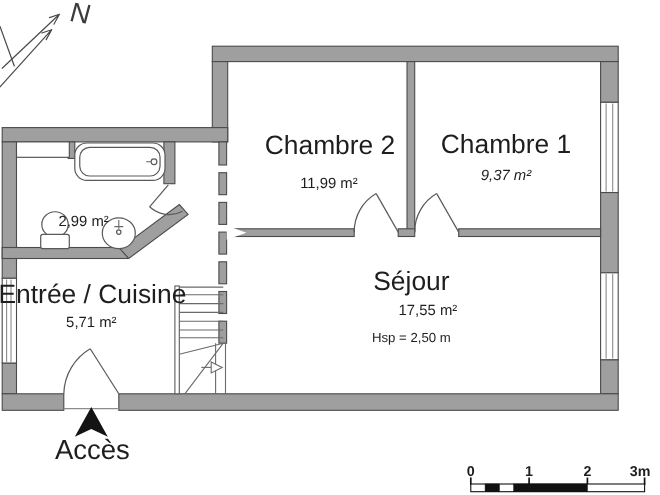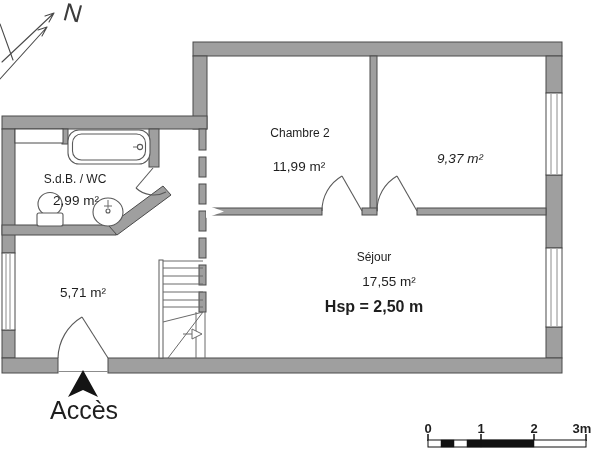--- a/index.html
+++ b/index.html
@@ -18,23 +18,23 @@
   .solid{fill:#141414;stroke:none;}
   .notch{fill:#fff;stroke:none;}
   .railfill{fill:#fff;stroke:#5a5a5a;stroke-width:1;}
   .sb-outline{fill:#fff;stroke:#111;stroke-width:1;}
   .sb-black{fill:#111;stroke:#111;stroke-width:0.5;}
   .sb-tick{stroke:#111;stroke-width:1.5;fill:none;}
   .lbl{
     position:absolute;transform:translate(-50%,-50%);white-space:nowrap;
     color:var(--text,#1e1e1e);line-height:1;
   }
-  .big{font-size:12px;}
+  .big{font-size:24px;}
   .mid{font-size:13.5px;}
-  .hsp{font-size:16px;font-weight:bold;}
+  .hsp{font-size:12px;}
   .acc{font-size:25px;}
   .tick{font-size:13px;font-weight:bold;transform:translate(-50%,0);}
   .north-n{
     position:absolute;left:73px;top:13px;font-size:25px;color:#3c3c3c;
     transform:translate(-50%,-50%) rotate(9deg) skewX(-6deg);font-weight:400;
   }
 </style>
 </head>
 <body>
 
@@ -152,25 +152,26 @@
       <rect class="sb-black" x="467" y="440" width="14" height="7"></rect>
       <rect class="sb-black" x="481" y="440" width="53" height="7"></rect>
     </g>
   </svg>
 
   <div class="north-n">N</div>
 
   <div class="lbl big" style="left:300px;top:133px;">Chambre 2</div>
   <div class="lbl mid" style="left:299px;top:167px;">11,99 m²</div>
 
+  <div class="lbl big" style="left:460px;top:132px;">Chambre 1</div>
   <div class="lbl mid" style="left:460px;top:159px;font-style:italic;">9,37 m²</div>
 
-  <div class="lbl big" style="left:75px;top:179px;">S.d.B. / WC</div>
   <div class="lbl mid" style="left:76px;top:201px;">2,99 m²</div>
 
+  <div class="lbl big" style="left:84px;top:268px;">Entrée / Cuisine</div>
   <div class="lbl mid" style="left:83px;top:293px;">5,71 m²</div>
 
   <div class="lbl big" style="left:374px;top:257px;">Séjour</div>
   <div class="lbl mid" style="left:373px;top:282px;margin-left:16px;">17,55 m²</div>
   <div class="lbl hsp" style="left:374px;top:307px;">Hsp = 2,50 m</div>
 
   <div class="lbl acc" style="left:84px;top:410px;">Accès</div>
 
   <div class="lbl tick" style="left:428px;top:422px;">0</div>
   <div class="lbl tick" style="left:481px;top:422px;">1</div>

